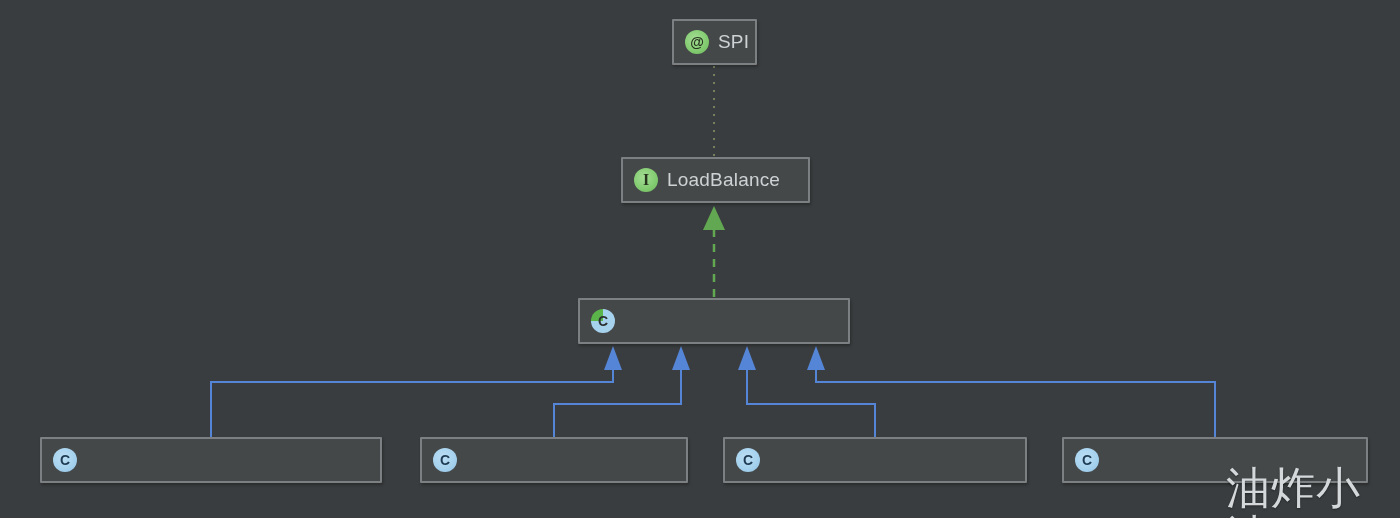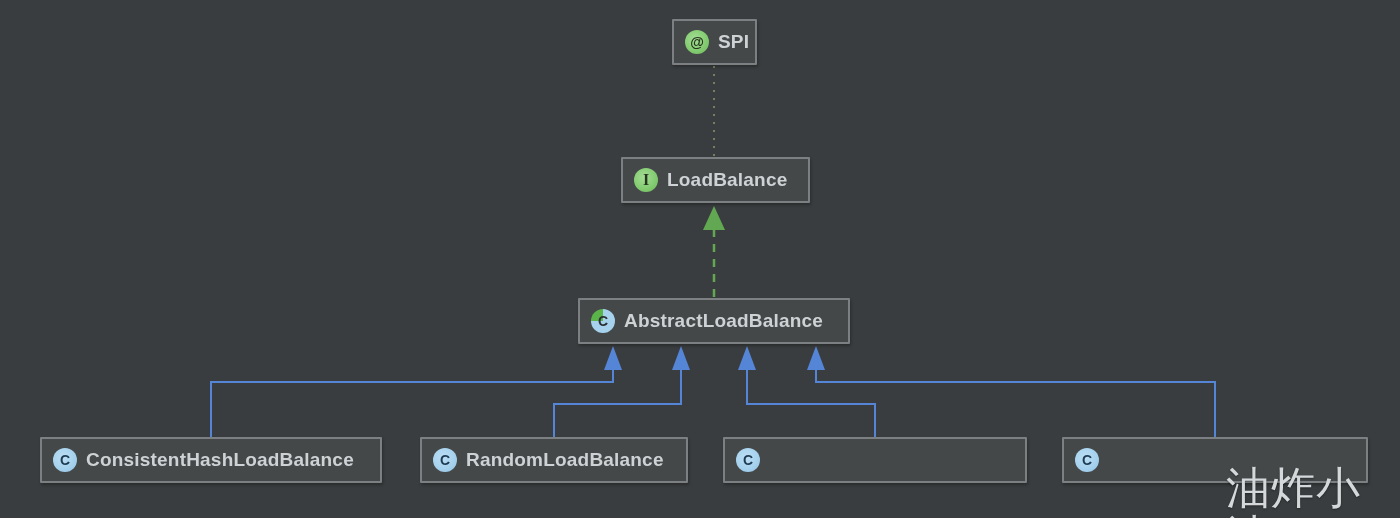--- a/index.html
+++ b/index.html
@@ -35,21 +35,21 @@
     align-items:center;
     padding-left:11px;
     gap:9px;
     box-shadow:1px 2px 3px rgba(0,0,0,0.28);
     white-space:nowrap;
     cursor:default;
   }
   .node .label{
     color:var(--text,#ced2d4);
     font-size:19px;
-    font-weight:700;
+    font-weight:400;
     letter-spacing:0.2px;
   }
   .icon{
     width:24px;height:24px;
     border-radius:50%;
     display:flex;
     align-items:center;
     justify-content:center;
     flex:0 0 auto;
     font-size:14px;
@@ -120,35 +120,32 @@
     <span class="icon green-circle iface">
         <span class="glyph">I</span>
       </span>
     <span class="label">LoadBalance</span>
   </div>
 
   <div class="node" style="left:578px;top:298px;width:272px;">
     <span class="icon abstract-circle">
         <span class="glyph">C</span>
       </span>
-    <span class="label">AbstractLoadBalance</span>
   </div>
 
   <div class="node" style="left:40px;top:437px;width:342px;">
     <span class="icon blue-circle">
         <span class="glyph">C</span>
       </span>
-    <span class="label">ConsistentHashLoadBalance</span>
   </div>
 
   <div class="node" style="left:420px;top:437px;width:268px;">
     <span class="icon blue-circle">
         <span class="glyph">C</span>
       </span>
-    <span class="label">RandomLoadBalance</span>
   </div>
 
   <div class="node" style="left:723px;top:437px;width:304px;">
     <span class="icon blue-circle">
         <span class="glyph">C</span>
       </span>
   </div>
 
   <div class="node" style="left:1062px;top:437px;width:306px;">
     <span class="icon blue-circle">

